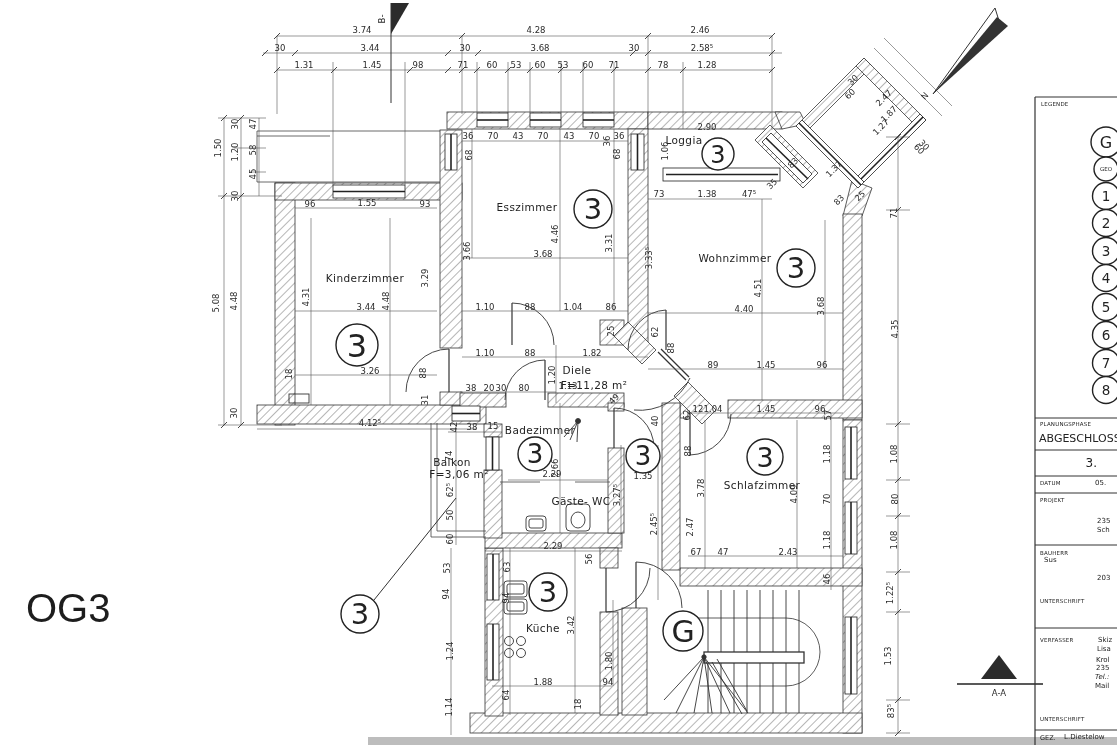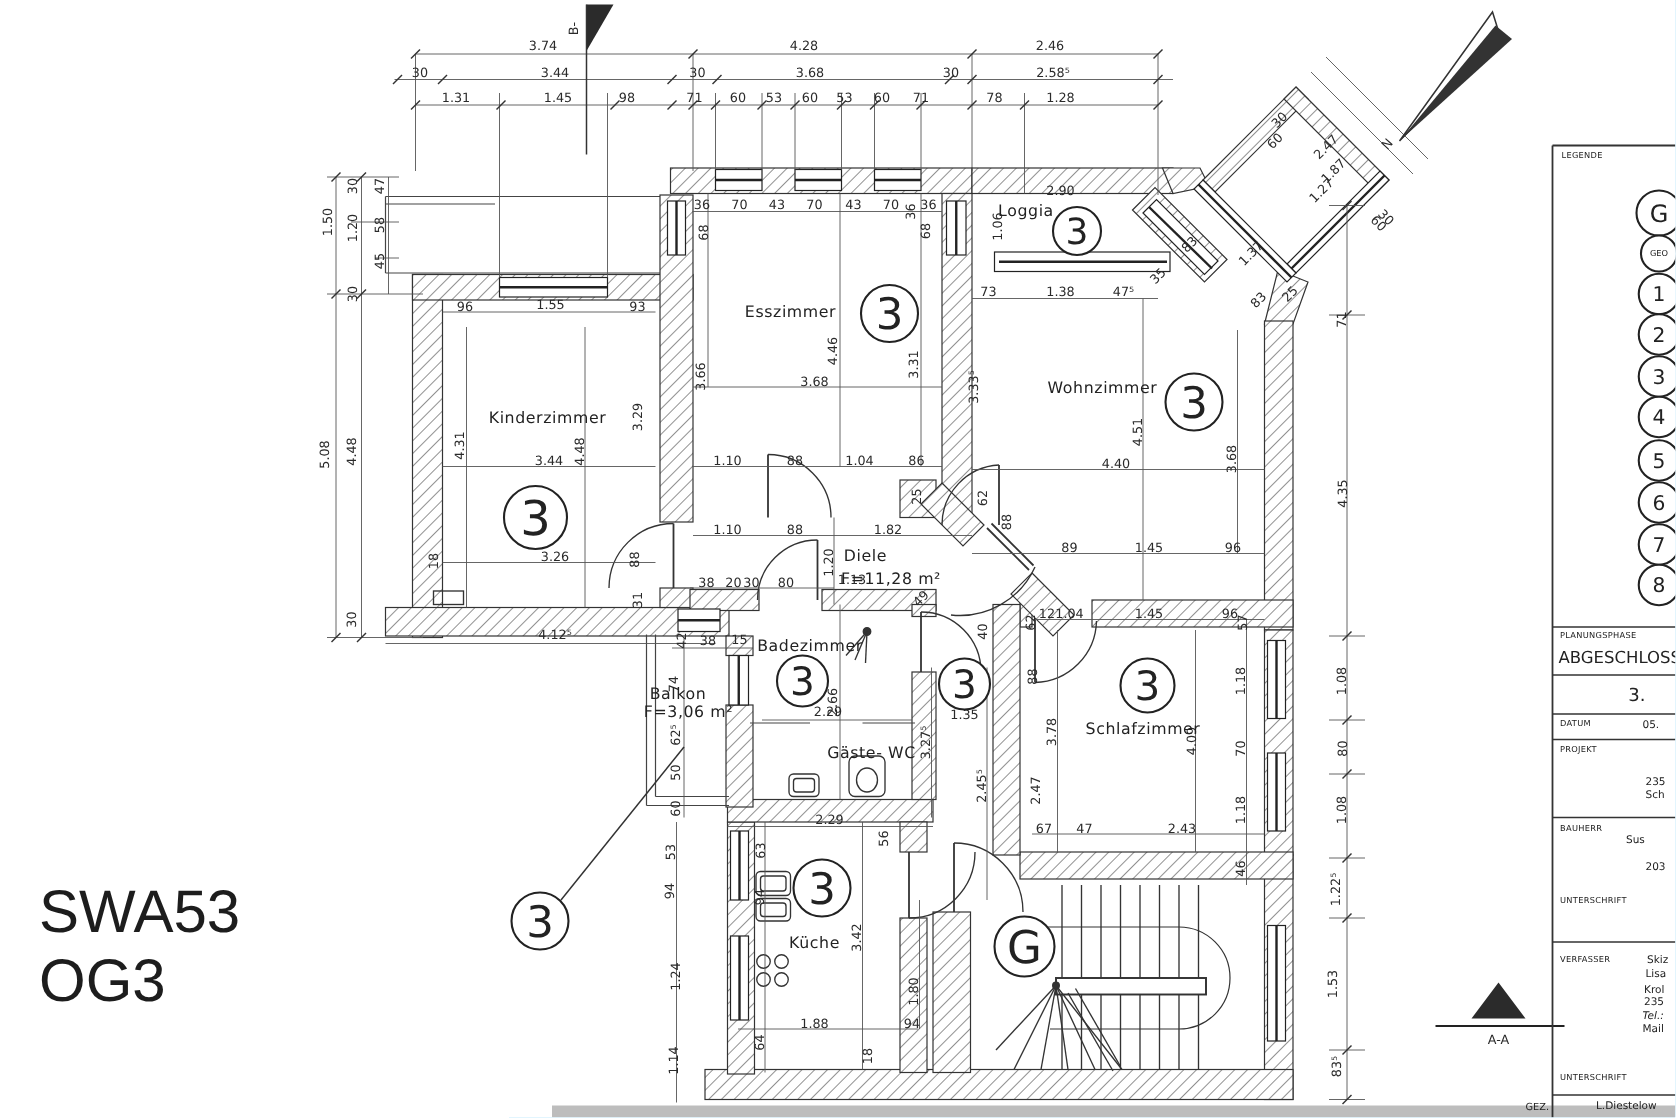--- a/index.html
+++ b/index.html
@@ -564,44 +564,43 @@
         <circle cx="1106" cy="335" r="13.5" class="mk-circle" stroke-width="1.2"></circle>
         <text x="1106" y="335" dy=".36em" class="mk-text" font-size="13.5">6</text>
         <circle cx="1106" cy="363" r="13.5" class="mk-circle" stroke-width="1.2"></circle>
         <text x="1106" y="363" dy=".36em" class="mk-text" font-size="13.5">7</text>
         <circle cx="1106" cy="390" r="13.5" class="mk-circle" stroke-width="1.2"></circle>
         <text x="1106" y="390" dy=".36em" class="mk-text" font-size="13.5">8</text>
       </g>
 </svg>
 
 <div class="big-title">
-  <div>SWA53</div>
   <div>OG3</div>
 </div>
 
 <div>
   <div class="panel-text tb-label" style="left:1041px;top:101px;">LEGENDE</div>
   <div class="panel-text tb-label" style="left:1040px;top:421px;">PLANUNGSPHASE</div>
   <div class="panel-text tb-big" style="left:1039px;top:432px;">ABGESCHLOSS</div>
   <div class="panel-text tb-num" style="left:1035px;top:456px;width:62px;text-align:right;">3.</div>
   <div class="panel-text tb-label" style="left:1040px;top:480px;">DATUM</div>
   <div class="panel-text tb-val" style="left:1095px;top:479px;">05.</div>
   <div class="panel-text tb-label" style="left:1040px;top:497px;">PROJEKT</div>
   <div class="panel-text tb-val" style="left:1097px;top:508px;margin-top:18px;">Sch</div>
   <div class="panel-text tb-val" style="left:1097px;top:517px;">235</div>
   <div class="panel-text tb-label" style="left:1040px;top:550px;">BAUHERR</div>
-  <div class="panel-text tb-val" style="left:1044px;top:556px;margin-left:40px;">Sus</div>
+  <div class="panel-text tb-val" style="left:1044px;top:556px;">Sus</div>
   <div class="panel-text tb-val" style="left:1127px;top:565px;">Clen</div>
   <div class="panel-text tb-val" style="left:1097px;top:574px;">203</div>
   <div class="panel-text tb-label" style="left:1040px;top:598px;">UNTERSCHRIFT</div>
   <div class="panel-text tb-label" style="left:1040px;top:637px;">VERFASSER</div>
   <div class="panel-text tb-val" style="left:1098px;top:636px;">Skiz</div>
   <div class="panel-text tb-val" style="left:1097px;top:645px;">Lisa</div>
   <div class="panel-text tb-val" style="left:1096px;top:656px;">Krol</div>
   <div class="panel-text tb-val" style="left:1096px;top:664px;">235</div>
   <div class="panel-text tb-val" style="left:1095px;top:673px;font-style:italic;">Tel.:</div>
   <div class="panel-text tb-val" style="left:1095px;top:682px;">Mail</div>
   <div class="panel-text tb-label" style="left:1040px;top:716px;">UNTERSCHRIFT</div>
-  <div class="panel-text" style="left:1017px;top:734px;font-size:6.5px;">GEZ.</div>
+  <div class="panel-text" style="left:1040px;top:734px;font-size:6.5px;">GEZ.</div>
   <div class="panel-text tb-val" style="left:1064px;top:733px;">L.Diestelow</div>
 </div>
 
 </div>
 
 </body></html>

